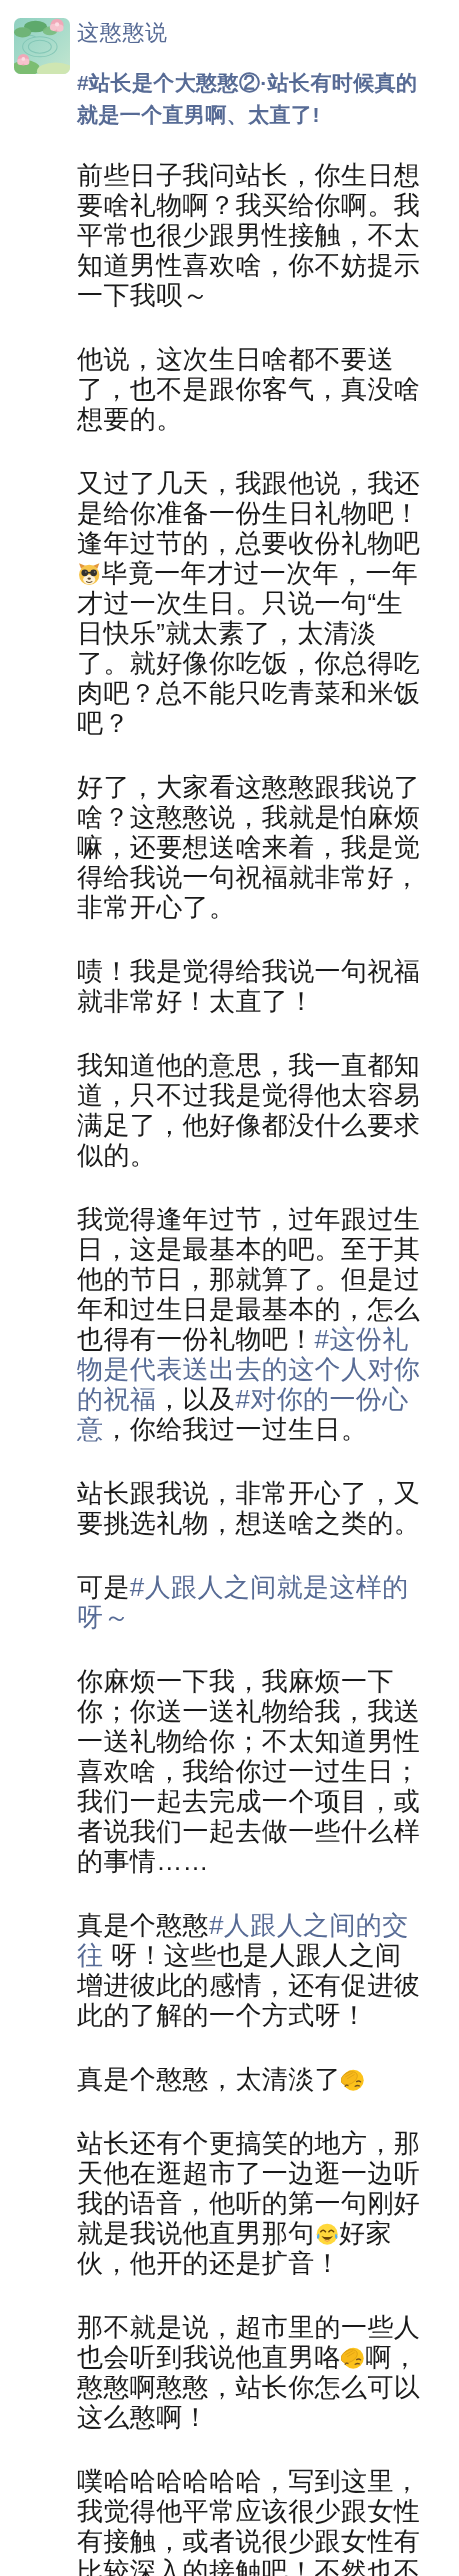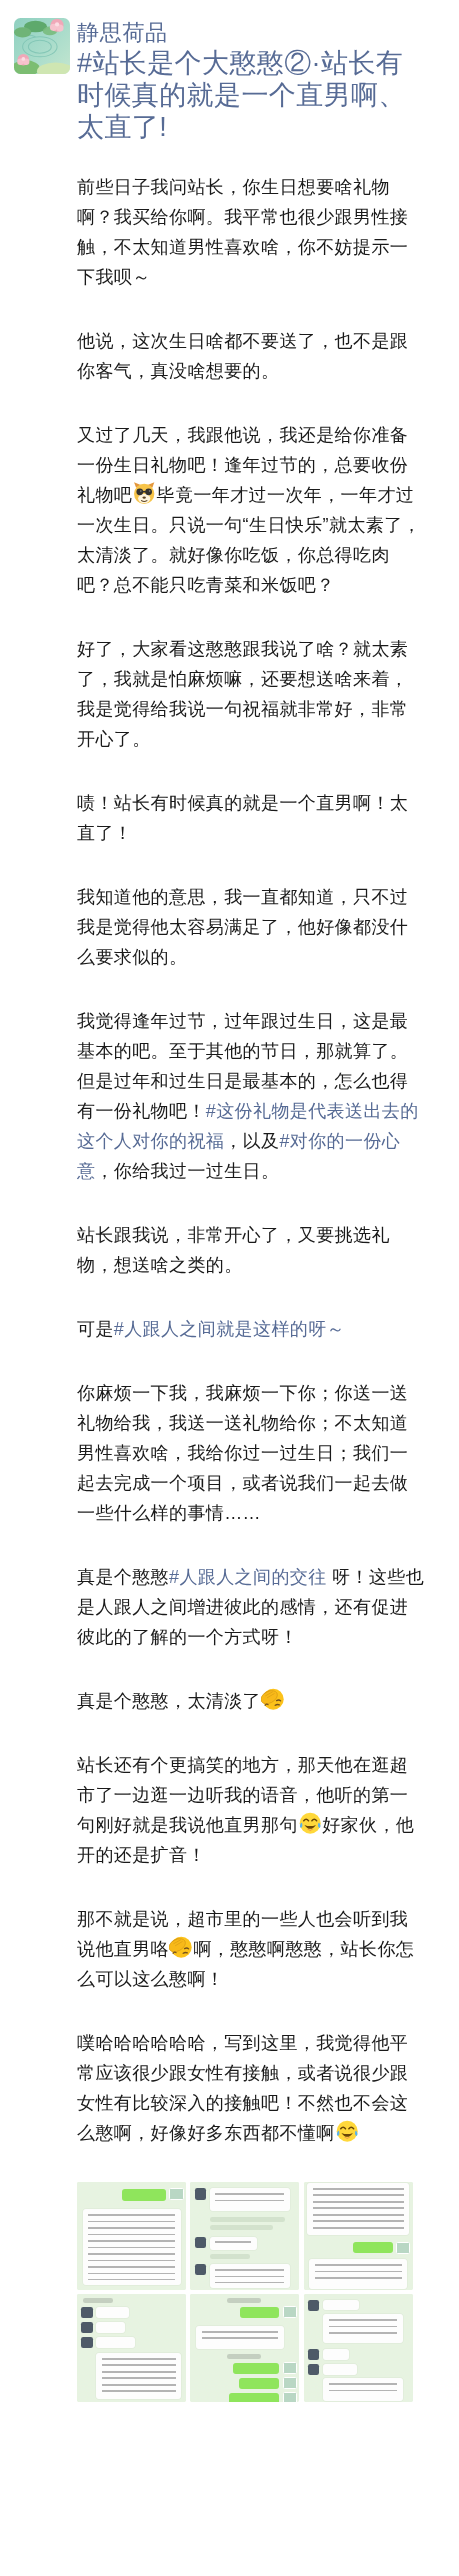--- a/index.html
+++ b/index.html
@@ -16,26 +16,27 @@
   .avatar{
     position:absolute; left:14.4px; top:18px; width:56px; height:56px;
     border-radius:6.5px; overflow:hidden; display:block;
   }
   .content{ margin-left:77px; width:349px; }
   .author{
     margin-top:18.7px; font-size:22px; line-height:27px; color:var(--link);
     font-weight:500; letter-spacing:0.7px;
   }
   .title{
-    margin-top:1px; font-size:27px; line-height:32px; color:var(--link);
+    margin-top:21px; font-size:21px; line-height:32px; color:var(--link);
     letter-spacing:0.4px;
+    font-weight:bold;
   }
   .paras{ margin-top:29px; }
   .para{
-    font-size:18px; line-height:30px; color:var(--text);
+    font-size:26px; line-height:30px; color:var(--text);
     margin-bottom:34px; letter-spacing:0.4px; word-break:break-all;
   }
   .para .hashtag{ color:var(--link); }
   .emoji{ display:inline-block; width:24.4px; height:24.4px; vertical-align:-4.3px; }
   .emoji svg{ display:block; width:24.4px; height:24.4px; }
 
   .gallery{
     margin-top:21.5px; display:grid;
     grid-template-columns:repeat(3,109px); grid-auto-rows:108px; gap:4.3px;
     width:336px;
@@ -87,41 +88,41 @@
     <g>
       <circle cx="13" cy="58" r="8" fill="#f0a8b8"></circle>
       <circle cx="9" cy="61" r="4.5" fill="#f6c3cd"></circle>
       <circle cx="17" cy="61" r="4.5" fill="#f6c3cd"></circle>
       <circle cx="13" cy="57" r="2.6" fill="#fbdde3"></circle>
     </g>
   </svg>
 </span>
 
 <div class="content">
-  <div class="author">静思荷品</div>
+  <div class="author">这憨憨说</div>
   <div class="title">#站长是个大憨憨②·站长有时候真的就是一个直男啊、太直了!</div>
 
   <div class="paras">
       <p class="para"><span>前些日子我问站长，你生日想要啥礼物啊？我买给你啊。我平常也很少跟男性接触，不太知道男性喜欢啥，你不妨提示一下我呗～</span></p>
       <p class="para"><span>他说，这次生日啥都不要送了，也不是跟你客气，真没啥想要的。</span></p>
       <p class="para"><span>又过了几天，我跟他说，我还是给你准备一份生日礼物吧！逢年过节的，总要收份礼物吧</span><span class="emoji"><svg viewBox="0 0 36 36">
             <path d="M6 10 L3 2 L13 6 Z" fill="#e3973c"></path>
             <path d="M30 10 L33 2 L23 6 Z" fill="#e3973c"></path>
             <circle cx="18" cy="19" r="15" fill="#f7c449"></circle>
             <ellipse cx="18" cy="26" rx="9" ry="7" fill="#fdf3dc"></ellipse>
             <circle cx="11.5" cy="16" r="5" fill="#33312e"></circle>
             <circle cx="24.5" cy="16" r="5" fill="#33312e"></circle>
             <rect x="15" y="14.6" width="6" height="2.4" fill="#33312e"></rect>
             <circle cx="13" cy="14.8" r="1.2" fill="#8e8c88"></circle>
             <circle cx="26" cy="14.8" r="1.2" fill="#8e8c88"></circle>
             <ellipse cx="18" cy="24.5" rx="2.4" ry="1.8" fill="#5b4324"></ellipse>
             <path d="M14 29 q4 2.6 8 0" stroke="#5b4324" stroke-width="1.6" fill="none" stroke-linecap="round"></path>
           </svg></span><span>毕竟一年才过一次年，一年才过一次生日。只说一句“生日快乐”就太素了，太清淡了。就好像你吃饭，你总得吃肉吧？总不能只吃青菜和米饭吧？</span></p>
-      <p class="para"><span>好了，大家看这憨憨跟我说了啥？就太素了，我就是怕麻烦嘛，还要想送啥来着，我是觉得给我说一句祝福就非常好，非常开心了。</span></p>
-      <p class="para"><span>啧！站长有时候真的就是一个直男啊！太直了！</span></p>
+      <p class="para"><span>好了，大家看这憨憨跟我说了啥？这憨憨说，我就是怕麻烦嘛，还要想送啥来着，我是觉得给我说一句祝福就非常好，非常开心了。</span></p>
+      <p class="para"><span>啧！我是觉得给我说一句祝福就非常好！太直了！</span></p>
       <p class="para"><span>我知道他的意思，我一直都知道，只不过我是觉得他太容易满足了，他好像都没什么要求似的。</span></p>
       <p class="para"><span>我觉得逢年过节，过年跟过生日，这是最基本的吧。至于其他的节日，那就算了。但是过年和过生日是最基本的，怎么也得有一份礼物吧！</span><span class="hashtag">#这份礼物是代表送出去的这个人对你的祝福</span><span>，以及</span><span class="hashtag">#对你的一份心意</span><span>，你给我过一过生日。</span></p>
       <p class="para"><span>站长跟我说，非常开心了，又要挑选礼物，想送啥之类的。</span></p>
       <p class="para"><span>可是</span><span class="hashtag">#人跟人之间就是这样的呀～</span></p>
       <p class="para"><span>你麻烦一下我，我麻烦一下你；你送一送礼物给我，我送一送礼物给你；不太知道男性喜欢啥，我给你过一过生日；我们一起去完成一个项目，或者说我们一起去做一些什么样的事情……</span></p>
       <p class="para"><span>真是个憨憨</span><span class="hashtag">#人跟人之间的交往</span><span> 呀！这些也是人跟人之间增进彼此的感情，还有促进彼此的了解的一个方式呀！</span></p>
       <p class="para"><span>真是个憨憨，太清淡了</span><span class="emoji"><svg viewBox="0 0 36 36">
             <circle cx="18" cy="18" r="15.5" fill="#fcc21b"></circle>
             <path d="M23 20 q3.5 -2 6 0.5" stroke="#76521c" stroke-width="2" fill="none" stroke-linecap="round"></path>
             <path d="M21 27 q3 -2 6 -0.6" stroke="#76521c" stroke-width="2" fill="none" stroke-linecap="round"></path>

